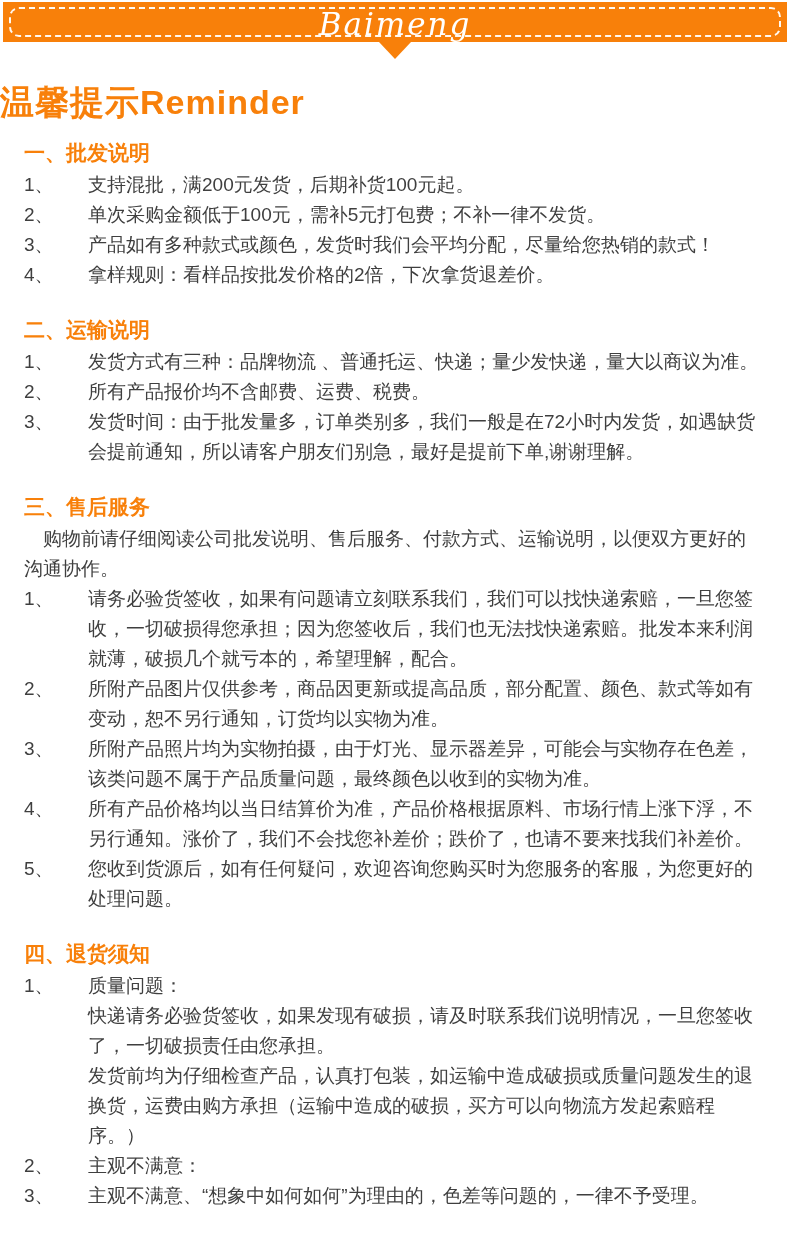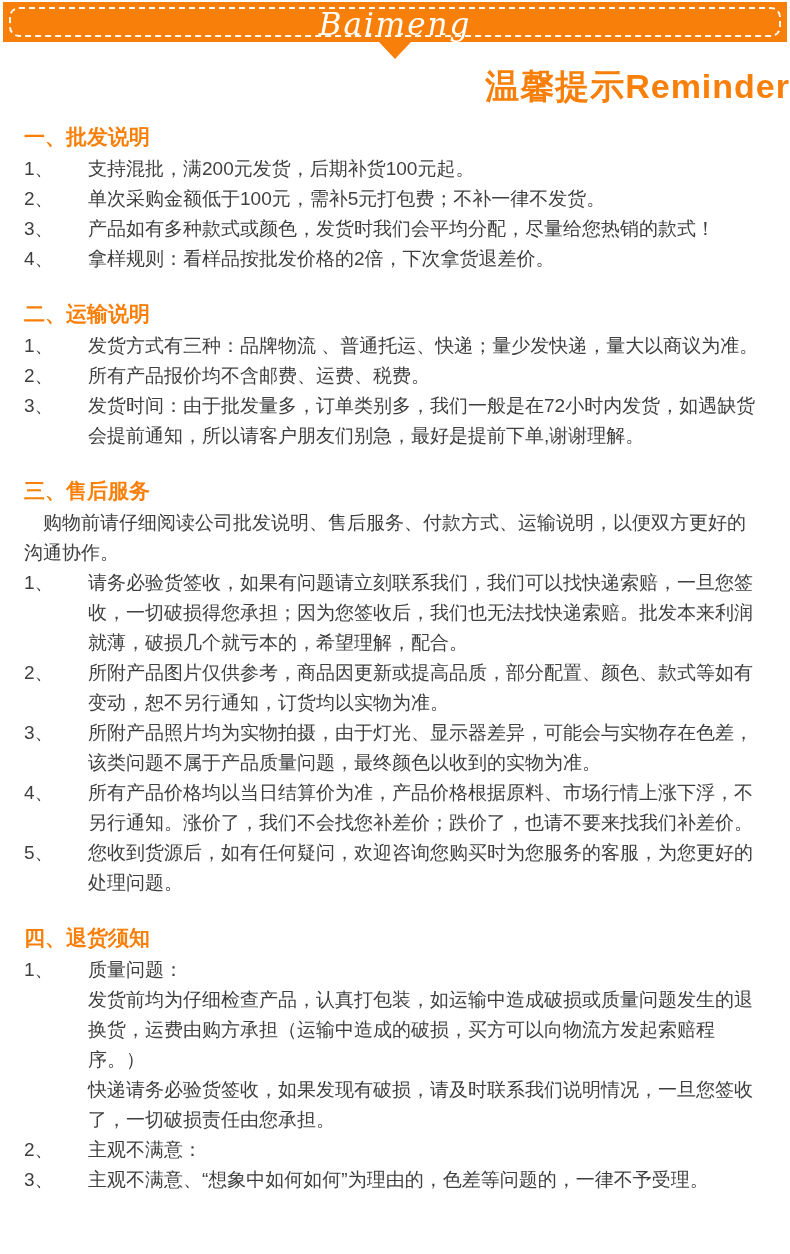--- a/index.html
+++ b/index.html
@@ -44,22 +44,22 @@
   .pointer{
     width:0;height:0;
     margin:0 auto;
     border-left:16px solid transparent;
     border-right:16px solid transparent;
     border-top:17px solid var(--accent);
   }
 
   
   .page-title{
-    margin-top:8px;
-    text-align:right;
+    margin-top:24px;
+    text-align:left;
     font-size:34px;
     font-weight:700;
     color:var(--accent);
     letter-spacing:1px;
     line-height:38px;
   }
 
   
   .content{
     padding:0 26px 30px 24px;
@@ -192,22 +192,22 @@
           </div>
       </div>
     </div>
 
     <div class="section">
       <div class="section-heading">四、退货须知</div>
       <div class="item">
         <span class="num">1、</span>
         <div class="body">
           <p>质量问题：</p>
+          <p>快递请务必验货签收，如果发现有破损，请及时联系我们说明情况，一旦您签收了，一切破损责任由您承担。</p>
           <p>发货前均为仔细检查产品，认真打包装，如运输中造成破损或质量问题发生的退换货，运费由购方承担（运输中造成的破损，买方可以向物流方发起索赔程序。）</p>
-          <p>快递请务必验货签收，如果发现有破损，请及时联系我们说明情况，一旦您签收了，一切破损责任由您承担。</p>
         </div>
       </div>
       <div class="item">
         <span class="num">2、</span>
         <div class="body">
           <p>主观不满意：</p>
         </div>
       </div>
       <div class="item">
         <span class="num">3、</span>

